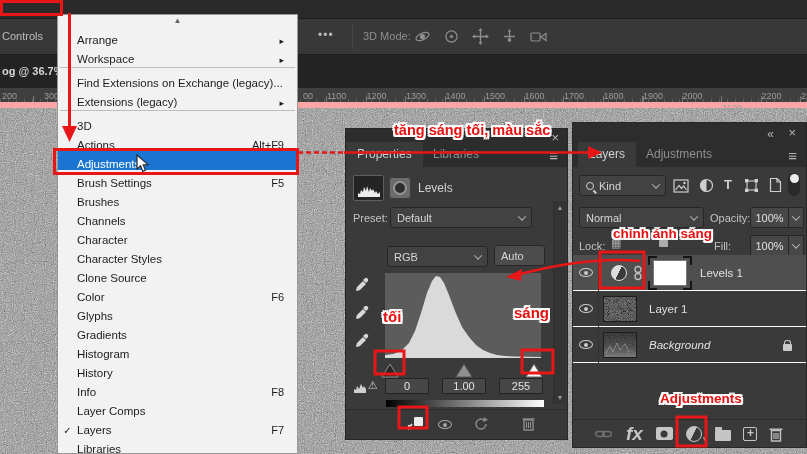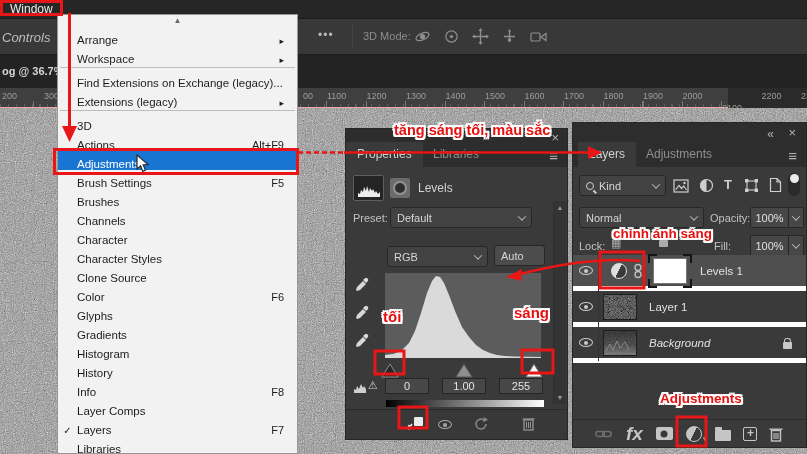--- a/index.html
+++ b/index.html
@@ -6,29 +6,29 @@
   #stage{position:relative;width:807px;height:454px;overflow:hidden;
          font-family:"Liberation Sans","DejaVu Sans",sans-serif;background:#2a2a2a;
          -webkit-font-smoothing:antialiased;}
   #stage *{box-sizing:border-box;}
 
   
   .menubar{position:absolute;left:0;top:0;width:807px;height:18px;background:#262626;z-index:1;}
   .menubar .win{position:absolute;left:10px;top:2px;font-size:12px;color:#ececec;}
   .optionsbar{position:absolute;left:0;top:18px;width:807px;height:37px;background:#383838;
               border-top:1px solid #1c1c1c;border-bottom:1px solid #1e1e1e;z-index:1;}
-  .ob-controls{position:absolute;left:2px;top:11px;font-size:13px;color:#bdbdbd;font-style:italic;}
+  .ob-controls{position:absolute;left:2px;top:11px;font-size:11px;color:#bdbdbd;}
   .ob-sep{position:absolute;top:6px;width:1px;height:24px;background:#2a2a2a;border-right:1px solid #454545;}
   .ob-ellipsis{position:absolute;left:318px;top:9px;font-size:12px;color:#b5b5b5;letter-spacing:1px;}
   .ob-mode{position:absolute;left:363px;top:11px;font-size:11px;color:#8d8d8d;}
   .ob-icons{position:absolute;left:414px;top:9px;display:flex;gap:12px;align-items:center;}
   .doctab{position:absolute;left:0;top:55px;width:807px;height:33px;background:#232323;z-index:1;}
   .doctab .dt{position:absolute;left:2px;top:10px;font-size:11px;font-weight:bold;color:#d6d6d6;}
-  .ruler{position:absolute;left:0;top:88px;width:728px;height:20px;background:#3f3f3f;
-         border-bottom:1px solid #fca5a5;z-index:1;}
+  .ruler{position:absolute;left:0;top:88px;width:807px;height:20px;background:#3f3f3f;
+         border-bottom:6px solid #fca5a5;z-index:1;}
   .ruler-num{position:absolute;top:3px;font-size:9px;color:#9c9c9c;}
   .ruler-ticks-major{position:absolute;bottom:0;left:0;right:0;height:6px;
       background:repeating-linear-gradient(to right,#777 0 1px,transparent 1px 39.5px);
       background-position:287px 0;}
   .ruler-ticks-minor{position:absolute;bottom:0;left:0;right:0;height:3px;
       background:repeating-linear-gradient(to right,#5e5e5e 0 1px,transparent 1px 7.9px);}
 
   
   .menu{position:absolute;left:57px;top:14px;width:241px;height:440px;background:#f2f2f2;
         border:1px solid #979797;z-index:30;padding-top:12px;}
@@ -78,21 +78,21 @@
   .pscroll span{position:absolute;left:0;right:0;text-align:center;font-size:7px;color:#9a9a9a;}
   .hist-well{position:absolute;left:39px;top:144px;width:156px;height:85px;background:#5c5c5c;}
   .dropper{position:absolute;left:8px;}
   .levels-input{position:absolute;top:249px;width:44px;height:16px;background:#474747;border:1px solid #252525;
                 color:#e3e3e3;font-size:11px;text-align:center;line-height:14px;}
   .outgrad{position:absolute;left:40px;top:271px;width:158px;height:7px;
            background:linear-gradient(to right,#000,#fff);}
   .pfooter{position:absolute;left:0;right:0;bottom:0;height:30px;border-top:1px solid #2a2a2a;background:#383838;}
 
   
-  .lrow{position:absolute;left:0;right:0;height:36px;border-bottom:5px solid #ffffff;display:flex;align-items:center;}
+  .lrow{position:absolute;left:0;right:0;height:36px;border-bottom:1px solid #ffffff;display:flex;align-items:center;}
   .lrow .eyecell{width:26px;height:36px;border-right:1px solid #323232;display:flex;align-items:center;justify-content:center;flex:none;}
   .lname{font-size:11.5px;color:#e0e0e0;}
   .thumb{width:34px;height:26px;border:1px solid #1e1e1e;flex:none;}
   .corner{position:absolute;width:9px;height:9px;}
   .lbottom{position:absolute;left:0;right:0;bottom:0;height:28px;border-top:1px solid #2c2c2c;
            display:flex;align-items:center;}
   .fx{font-size:19px;font-style:italic;font-weight:bold;color:#c5c5c5;}
   .maskicon{width:17px;height:13px;border-radius:2px;background:#c5c5c5;position:relative;}
   .maskicon:after{content:'';position:absolute;left:50%;top:50%;transform:translate(-50%,-50%);
                   width:7px;height:7px;border-radius:50%;background:#3a3a3a;}
@@ -128,23 +128,20 @@
           <feFuncR type="linear" slope="1.7" intercept="-0.3"></feFuncR>
           <feFuncG type="linear" slope="1.7" intercept="-0.3"></feFuncG>
           <feFuncB type="linear" slope="1.7" intercept="-0.3"></feFuncB>
         </feComponentTransfer>
       </filter>
     </defs>
     <rect width="807" height="346" fill="#8d8d8d"></rect>
     <rect width="807" height="346" filter="url(#nz1)" opacity="0.92"></rect>
   </svg>
 
-  <div class="menubar">
-    <span class="win">Window</span>
-  </div>
 
   <div class="optionsbar">
     <span class="ob-controls">Controls</span>
     <span class="ob-sep" style="left:64px"></span>
     <span class="ob-ellipsis">•••</span>
     <span class="ob-sep" style="left:352px"></span>
     <span class="ob-mode">3D Mode:</span>
     <div class="ob-icons">
       <svg width="17" height="17" viewBox="0 0 17 17">
         <ellipse cx="8.5" cy="8.5" rx="7" ry="3.2" fill="none" stroke="#8e8e8e" stroke-width="1.2" transform="rotate(-24 8.5 8.5)"></ellipse>

